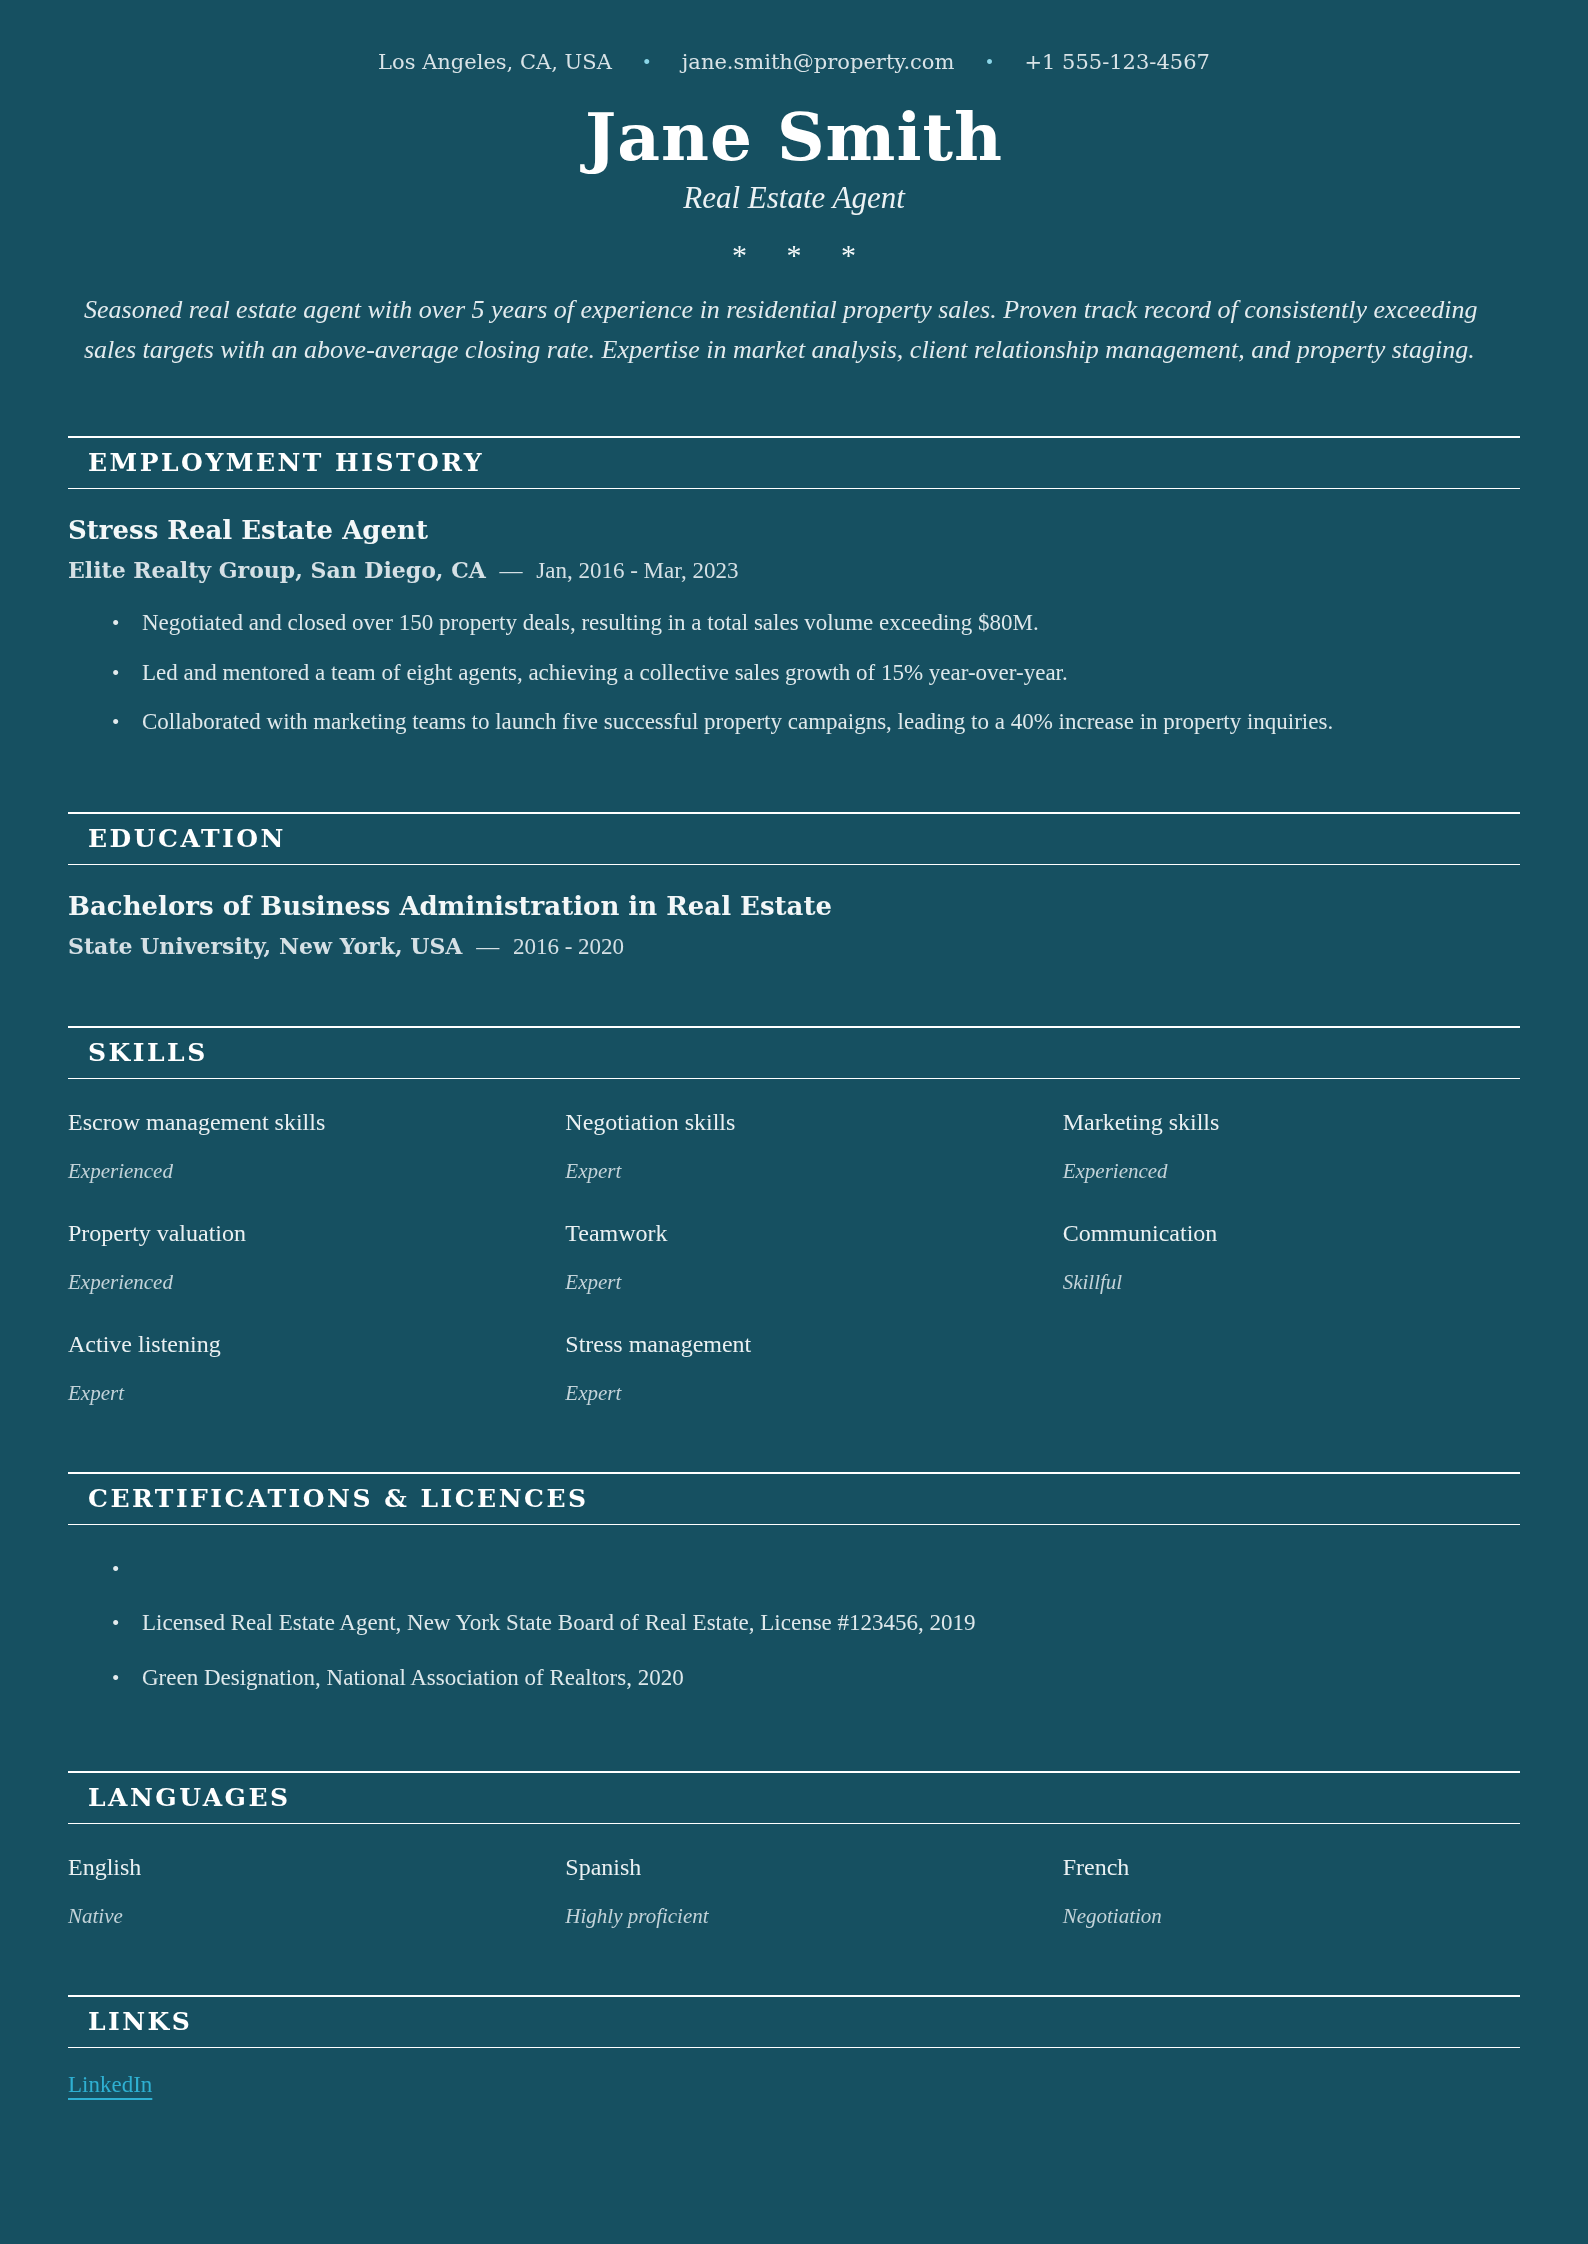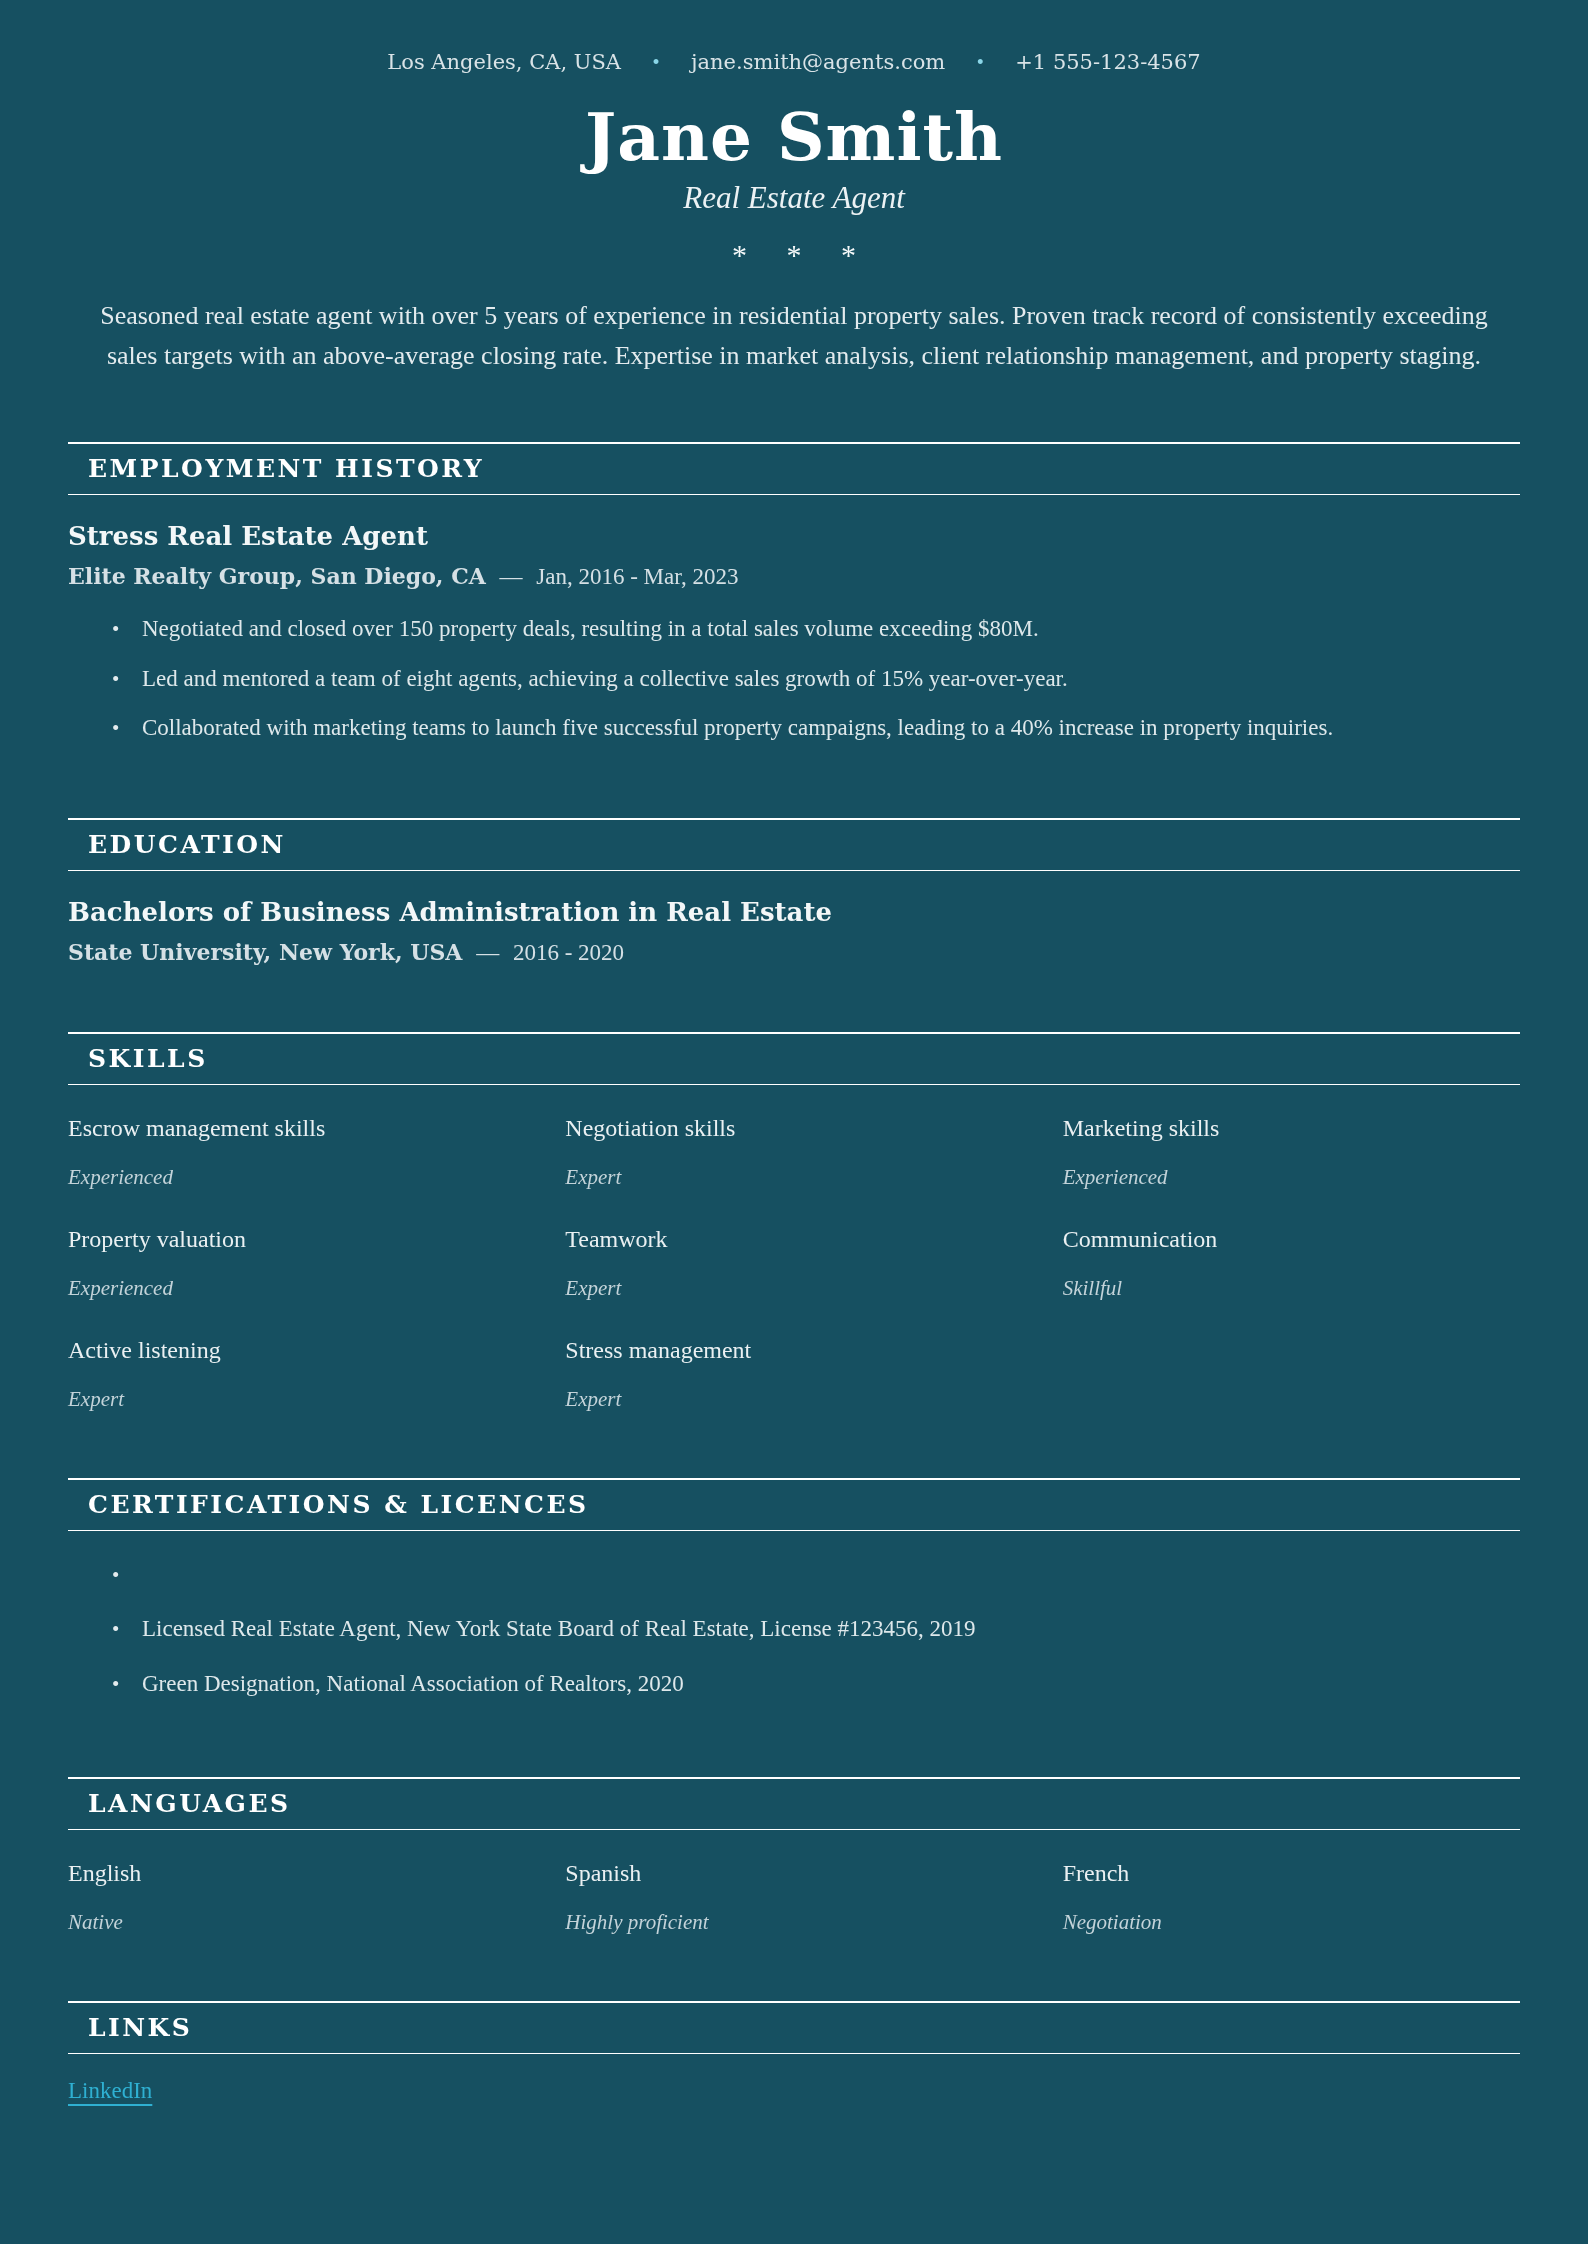--- a/index.html
+++ b/index.html
@@ -35,22 +35,22 @@
   .role {
     margin-top: 4px; text-align: center;
     font-style: italic; font-size: 31px; color: #ECF2F4;
   }
   .stars {
     margin-top: 22px; text-align: center;
     font-size: 30px; color: #F4F8F9;
     letter-spacing: 16px; padding-left: 16px;
   }
   .summary {
-    margin: 24px auto 0; max-width: 1420px;
-    text-align: center; 
+    margin: 18px auto 0; max-width: 1420px;
+    font-style: italic;
     font-size: 26px; line-height: 1.55; color: #E3EBEE;
   }
 
   
   .section { margin-top: 66px; }
   .sec-head {
     border-top: 2px solid #FFFFFF;
     border-bottom: 1px solid #ffffff;
     padding: 10px 0 11px 20px;
   }
@@ -107,21 +107,21 @@
 </style>
 </head>
 <body>
 
 <div class="page">
   <div class="content">
 
     <div class="contact-row">
       <span>Los Angeles, CA, USA</span>
       <span class="sep-dot">•</span>
-      <span>jane.smith@agents.com</span>
+      <span>jane.smith@property.com</span>
       <span class="sep-dot">•</span>
       <span>+1 555-123-4567</span>
     </div>
 
     <h1 class="name">Jane Smith</h1>
     <div class="role">Real Estate Agent</div>
     <div class="stars">* * *</div>
 
     <p class="summary">Seasoned real estate agent with over 5 years of experience in residential property sales. Proven track record of consistently exceeding sales targets with an above-average closing rate. Expertise in market analysis, client relationship management, and property staging.</p>
 

